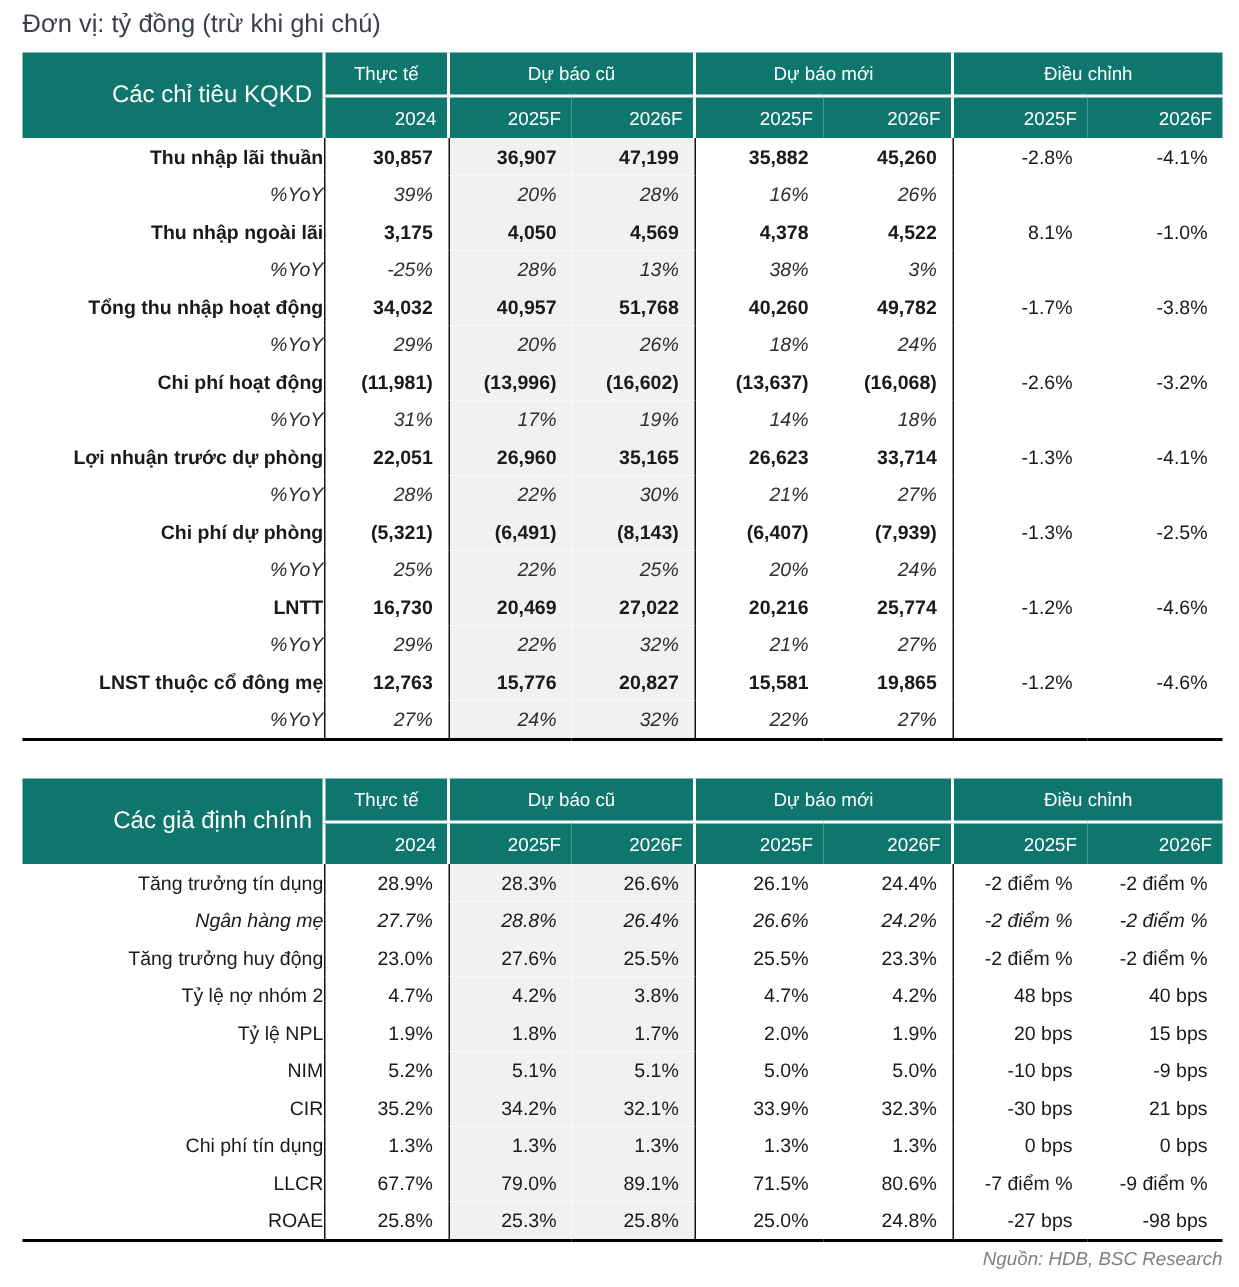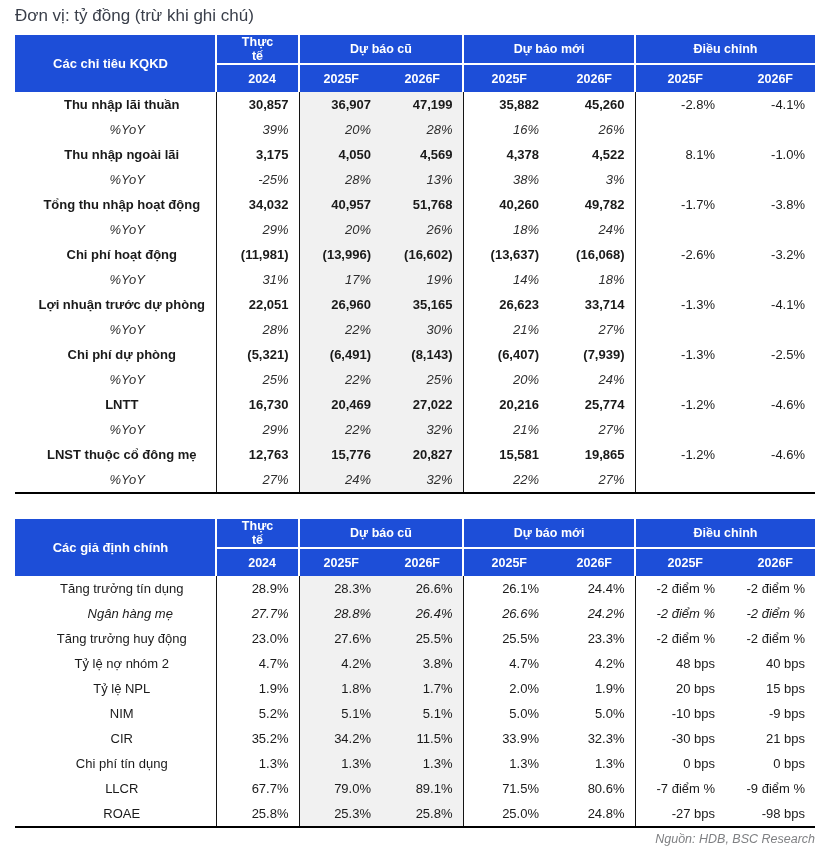--- a/index.html
+++ b/index.html
@@ -38,46 +38,46 @@
   table.fcast col.c-lab  { width: 201px; }
   table.fcast col.c-act  { width: 83px; }
   table.fcast col.c-o1   { width: 82px; }
   table.fcast col.c-o2   { width: 82px; }
   table.fcast col.c-n1   { width: 86px; }
   table.fcast col.c-n2   { width: 86px; }
   table.fcast col.c-a1   { width: 90px; }
   table.fcast col.c-a2   { width: 90px; }
 
   thead th {
-    background: #1d4ed8;
+    background: #0f766e;
     color: #ffffff;
-    font-weight: 700;
+    font-weight: 400;
     font-size: 12.5px;
-    padding: 0 22px;
+    padding: 0 7px;
     height: 28px;
   }
   thead tr.hr2 th { border-top: 2px solid #ffffff; height: 27px; }
   th.th-label {
-    text-align: center;
+    text-align: right;
     padding-left: 13px;
-    font-size: 13px;
+    font-size: 16px;
   }
   th.grp { text-align: center; }
   th.yr  { text-align: right; }
   th.wsep { border-left: 2px solid #ffffff; }
 
   tbody td {
     height: 25px;
     padding: 0 10px 0 0;
     text-align: right;
     white-space: nowrap;
     overflow: hidden;
   }
   td.c-label {
-    text-align: center;
+    text-align: right;
     padding: 0 0 0 13px;
   }
   td.bl   { border-left: 1px solid #141414; }
   td.grey { background: #f1f1f1; }
 
   tr.main td { font-weight: 700; }
   tr.main td.adj { font-weight: 400; margin-left: 31px; }
   tr.yoy td { font-weight: 400; font-style: italic; color: #2e2e2e; }
   tr.yoy td.c-label { padding-left: 24px; }
   tr.t2 td { font-weight: 400; }
@@ -384,21 +384,21 @@
           <td class="grey">5.1%</td>
           <td class="bl">5.0%</td>
           <td>5.0%</td>
           <td class="bl adj">-10 bps</td>
           <td class="adj">-9 bps</td>
         </tr>
         <tr class="t2">
           <td class="c-label">CIR</td>
           <td class="bl">35.2%</td>
           <td class="bl grey">34.2%</td>
-          <td class="grey">11.5%</td>
+          <td class="grey">32.1%</td>
           <td class="bl">33.9%</td>
           <td>32.3%</td>
           <td class="bl adj">-30 bps</td>
           <td class="adj">21 bps</td>
         </tr>
         <tr class="t2">
           <td class="c-label">Chi phí tín dụng</td>
           <td class="bl">1.3%</td>
           <td class="bl grey">1.3%</td>
           <td class="grey">1.3%</td>

